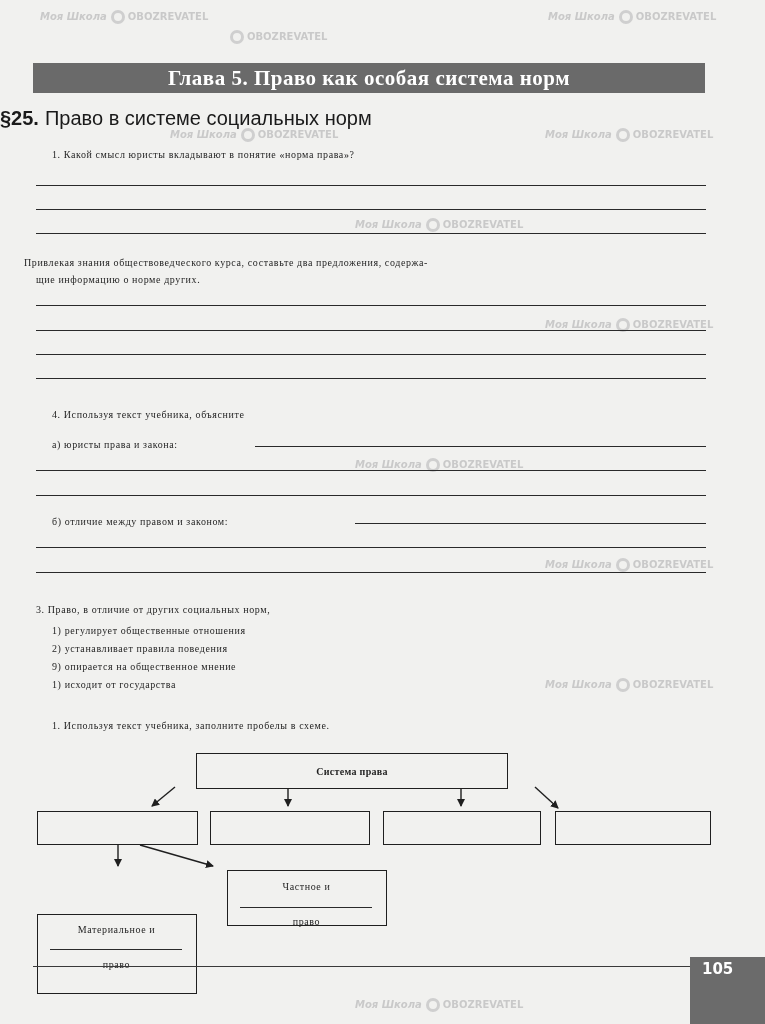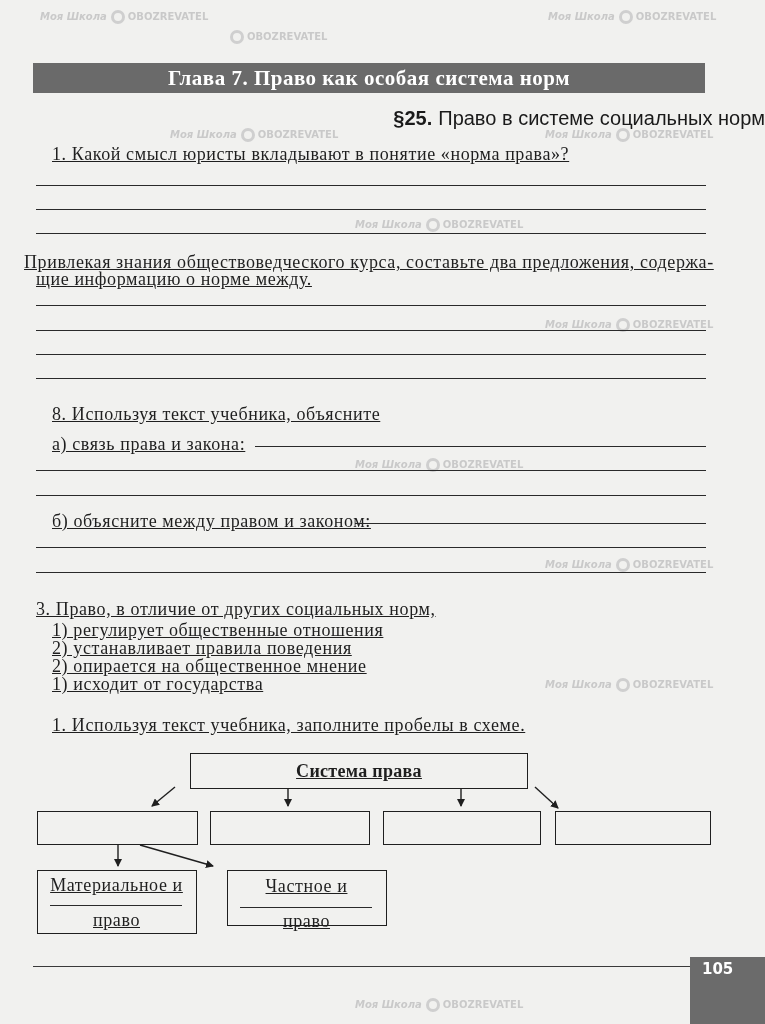--- a/index.html
+++ b/index.html
@@ -12,29 +12,29 @@
   .abs { position: absolute; }
   .chapter-bar {
     left: 33px; top: 63px; width: 672px; height: 30px;
     background: #6a6a6a;
     color: #ffffff; font-weight: bold; font-size: 21px;
     display: flex; align-items: center; justify-content: center;
     letter-spacing: 0.5px;
     font-family: "Liberation Serif", "DejaVu Serif", serif;
   }
   .section-title {
-    left: 0; top: 107px; width: 765px; text-align: right;
+    left: 0; top: 107px; width: 765px; text-align: left;
     font-family: "Liberation Sans", "DejaVu Sans", sans-serif;
     font-size: 20px; color: #1a1a1a;
   }
   .section-title .num { font-weight: bold; margin-right: 6px; }
   .txt {
-    font-size: 18px; line-height: 17px; color: #1f1f1f;
+    font-size: 10px; line-height: 17px; color: #1f1f1f;
     font-family: "Liberation Serif", "DejaVu Serif", serif;
-    letter-spacing: 0.6px; white-space: nowrap; text-decoration: underline;
+    letter-spacing: 0.6px; white-space: nowrap;
   }
   .line { height: 0; border-top: 1.3px solid #2a2a2a; }
   .box { border: 1.5px solid #1f1f1f; box-sizing: border-box; background: transparent; }
   .box-center { display: flex; align-items: center; justify-content: center; }
   .bold { font-weight: bold; }
   .page-num {
     left: 690px; top: 957px; width: 75px; height: 67px; background: #6b6b6b;
     color: #fff; font-family: "DejaVu Sans", sans-serif; font-weight: bold; font-size: 15px;
     padding-left: 12px; padding-top: 3px; box-sizing: border-box;
   }
@@ -61,68 +61,68 @@
   <div class="watermark" style="left:545px;top:128px"><span class="wm-a">Моя Школа</span><span class="wm-logo"></span><span>OBOZREVATEL</span></div>
   <div class="watermark" style="left:355px;top:218px"><span class="wm-a">Моя Школа</span><span class="wm-logo"></span><span>OBOZREVATEL</span></div>
   <div class="watermark" style="left:545px;top:318px"><span class="wm-a">Моя Школа</span><span class="wm-logo"></span><span>OBOZREVATEL</span></div>
   <div class="watermark" style="left:355px;top:458px"><span class="wm-a">Моя Школа</span><span class="wm-logo"></span><span>OBOZREVATEL</span></div>
   <div class="watermark" style="left:545px;top:558px"><span class="wm-a">Моя Школа</span><span class="wm-logo"></span><span>OBOZREVATEL</span></div>
   <div class="watermark" style="left:545px;top:678px"><span class="wm-a">Моя Школа</span><span class="wm-logo"></span><span>OBOZREVATEL</span></div>
   <div class="watermark" style="left:355px;top:998px"><span class="wm-a">Моя Школа</span><span class="wm-logo"></span><span>OBOZREVATEL</span></div>
 </div>
 
 <div class="abs chapter-bar">
-  <span>Глава 7. Право как особая система норм</span>
+  <span>Глава 5. Право как особая система норм</span>
 </div>
 
 <div class="abs section-title">
   <span class="num">§25.</span><span>Право в системе социальных норм</span>
 </div>
 
 <div class="abs txt" style="left:52px;top:146px">1. Какой смысл юристы вкладывают в понятие «норма права»?</div>
 <div class="abs line" style="left:36px;top:185px;width:670px"></div>
 <div class="abs line" style="left:36px;top:209px;width:670px"></div>
 <div class="abs line" style="left:36px;top:233px;width:670px"></div>
 
 <div class="abs txt" style="left:24px;top:254px">Привлекая знания обществоведческого курса, составьте два предложения, содержа-</div>
-<div class="abs txt" style="left:36px;top:271px">щие информацию о норме между.</div>
+<div class="abs txt" style="left:36px;top:271px">щие информацию о норме других.</div>
 <div class="abs line" style="left:36px;top:305px;width:670px"></div>
 <div class="abs line" style="left:36px;top:330px;width:670px"></div>
 <div class="abs line" style="left:36px;top:354px;width:670px"></div>
 <div class="abs line" style="left:36px;top:378px;width:670px"></div>
 
-<div class="abs txt" style="left:52px;top:406px">8. Используя текст учебника, объясните</div>
-<div class="abs txt" style="left:52px;top:436px">а) связь права и закона:</div>
+<div class="abs txt" style="left:52px;top:406px">4. Используя текст учебника, объясните</div>
+<div class="abs txt" style="left:52px;top:436px">а) юристы права и закона:</div>
 <div class="abs line" style="left:255px;top:446px;width:451px"></div>
 <div class="abs line" style="left:36px;top:470px;width:670px"></div>
 <div class="abs line" style="left:36px;top:495px;width:670px"></div>
-<div class="abs txt" style="left:52px;top:513px">б) объясните между правом и законом:</div>
+<div class="abs txt" style="left:52px;top:513px">б) отличие между правом и законом:</div>
 <div class="abs line" style="left:355px;top:523px;width:351px"></div>
 <div class="abs line" style="left:36px;top:547px;width:670px"></div>
 <div class="abs line" style="left:36px;top:572px;width:670px"></div>
 
 <div class="abs txt" style="left:36px;top:601px">3. Право, в отличие от других социальных норм,</div>
 <div class="abs txt" style="left:52px;top:622px">1) регулирует общественные отношения</div>
 <div class="abs txt" style="left:52px;top:640px">2) устанавливает правила поведения</div>
-<div class="abs txt" style="left:52px;top:658px">2) опирается на общественное мнение</div>
+<div class="abs txt" style="left:52px;top:658px">9) опирается на общественное мнение</div>
 <div class="abs txt" style="left:52px;top:676px">1) исходит от государства</div>
 
 <div class="abs txt" style="left:52px;top:717px">1. Используя текст учебника, заполните пробелы в схеме.</div>
 
 <div>
-  <div class="abs box box-center" style="left:190px;top:753px;width:338px;height:36px">
+  <div class="abs box box-center" style="left:196px;top:753px;width:312px;height:36px">
     <span class="txt bold" style="letter-spacing:0.3px">Система права</span>
   </div>
 
   <div class="abs box" style="left:37px;top:811px;width:161px;height:34px"></div>
   <div class="abs box" style="left:210px;top:811px;width:160px;height:34px"></div>
   <div class="abs box" style="left:383px;top:811px;width:158px;height:34px"></div>
   <div class="abs box" style="left:555px;top:811px;width:156px;height:34px"></div>
 
-  <div class="abs box" style="left:37px;top:870px;width:160px;height:64px">
+  <div class="abs box" style="left:37px;top:914px;width:160px;height:80px">
     <div class="abs txt" style="left:0;top:6px;width:157px;text-align:center">Материальное и</div>
     <div class="abs line" style="left:12px;top:34px;width:132px"></div>
     <div class="abs txt" style="left:0;top:41px;width:157px;text-align:center">право</div>
   </div>
 
   <div class="abs box" style="left:227px;top:870px;width:160px;height:56px">
     <div class="abs txt" style="left:0;top:7px;width:157px;text-align:center">Частное и</div>
     <div class="abs line" style="left:12px;top:36px;width:132px"></div>
     <div class="abs txt" style="left:0;top:42px;width:157px;text-align:center">право</div>
   </div>

